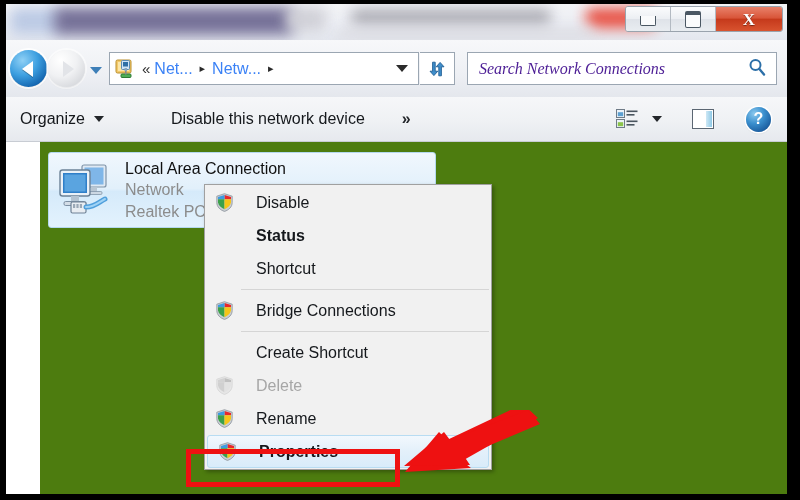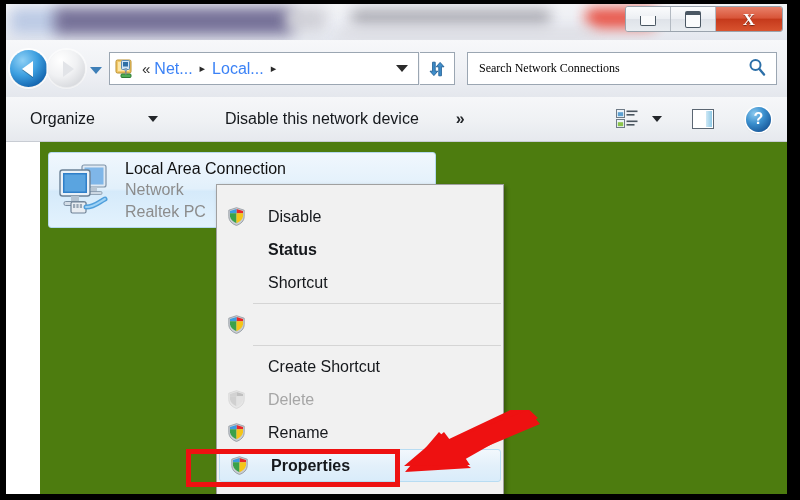--- a/index.html
+++ b/index.html
@@ -211,22 +211,23 @@
     left: 461px; top: 12px;
     width: 310px; height: 33px;
     border: 1px solid #9ba6b2;
     background: #ffffff;
     box-sizing: border-box;
     display: flex;
     align-items: center;
   }
   #searchplaceholder {
     font-family: "Liberation Serif", serif;
-    font-size: 12px;
-    color: #000000;
+    font-style: italic;
+    font-size: 16px;
+    color: #4c1d95;
     margin-left: 11px;
     white-space: nowrap;
   }
   #searchicon {
     margin-left: auto;
     margin-right: 9px;
   }
 
   
   #toolbar {
@@ -239,21 +240,21 @@
     display: flex;
     align-items: center;
   }
   .tbitem {
     font-size: 16px;
     color: #15181c;
     white-space: nowrap;
     display: flex;
     align-items: center;
   }
-  #tb-organize { margin-left: 24px; gap: 44px; }
+  #tb-organize { margin-left: 14px; }
   .tbcaret {
     width: 0; height: 0;
     border-left: 5px solid transparent;
     border-right: 5px solid transparent;
     border-top: 6px solid #23262a;
     margin-left: 9px;
   }
   #tb-disable { margin-left: 67px; }
   #tb-more { margin-left: 37px; font-size: 16px; font-weight: bold; color: #23262a; }
   #tb-right {
@@ -333,26 +334,26 @@
     color: #101010;
   }
   .conn-sub {
     font-size: 16px;
     color: #8c8c8c;
   }
 
   
   #ctxmenu {
     position: absolute;
-    left: 176px; top: 42px;
+    left: 164px; top: 42px;
     width: 288px;
     background: #f1f1f1;
     border: 1px solid #a0a0a0;
     box-shadow: 2px 2px 4px rgba(0,0,0,.30);
-    padding: 15px 0;
+    padding: 1px 0;
     box-sizing: border-box;
     z-index: 30;
   }
   .mi {
     height: 33px;
     display: flex;
     align-items: center;
     position: relative;
   }
   .mi-icon {
@@ -455,21 +456,21 @@
             <rect x="7.5" y="2.5" width="8" height="9" rx="1" fill="#cfe3f5" stroke="#5a8ab5" stroke-width="1"></rect>
             <rect x="9" y="4" width="5" height="4.5" fill="#2f6ea5"></rect>
             <rect x="10.5" y="10" width="2.5" height="3" fill="#8aa6bd"></rect>
             <rect x="7" y="16" width="10" height="3.5" rx="1" fill="#4fae55" stroke="#2e7a34" stroke-width="1"></rect>
             <rect x="11" y="13" width="1.6" height="3.5" fill="#8a8a8a"></rect>
           </svg>
         </span>
         <span class="chev">«</span>
         <span class="crumbtext">Net...</span>
         <span class="crumbsep">▸</span>
-        <span class="crumbtext">Local...</span>
+        <span class="crumbtext">Netw...</span>
         <span class="crumbsep">▸</span>
         <span id="addrdrop"></span>
       </div>
 
       <div id="refreshbtn">
         <svg width="20" height="20" viewBox="0 0 20 20">
           <path d="M8.2 3.2 L8.2 12.2 L10.8 12.2 L6.9 16.6 L3.0 12.2 L5.6 12.2 L5.6 3.2 Z" fill="#3f8ecb" stroke="#1f5e94" stroke-width=".9"></path>
           <path d="M11.8 16.8 L11.8 7.8 L9.2 7.8 L13.1 3.4 L17.0 7.8 L14.4 7.8 L14.4 16.8 Z" fill="#3f8ecb" stroke="#1f5e94" stroke-width=".9"></path>
         </svg>
       </div>
@@ -576,20 +577,21 @@
         <div class="mi">
           <span class="mi-icon">
             <svg class="shield" viewBox="0 0 17 19">
               <path d="M8.5 .7 L16.2 3.2 V9.4 C16.2 14 12.8 17 8.5 18.4 C4.2 17 .8 14 .8 9.4 V3.2 Z" fill="#c9ced4" stroke="#8d949c" stroke-width=".8"></path>
               <path d="M8.5 2 L15 4.1 V6.2 H8.5 Z" fill="#e8282a"></path>
               <path d="M8.5 2 L2 4.1 V6.2 H8.5 Z" fill="#3d9be0"></path>
               <path d="M2 6.2 H8.5 V16.2 C5.3 15 2.6 12.8 2 9.3 Z" fill="#3ba14a"></path>
               <path d="M15 6.2 H8.5 V16.2 C11.7 15 14.4 12.8 15 9.3 Z" fill="#f5c518"></path>
             </svg>
           </span>
+          <span class="mi-label">Bridge Connections</span>
         </div>
 
         <div class="mi-sep"></div>
 
         <div class="mi">
           <span class="mi-icon"></span>
           <span class="mi-label">Create Shortcut</span>
         </div>
 
         <div class="mi">

